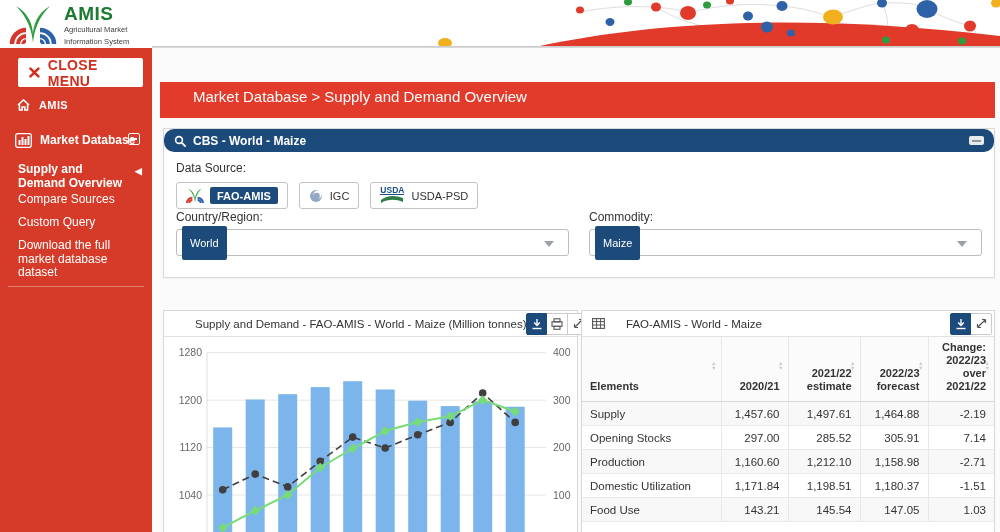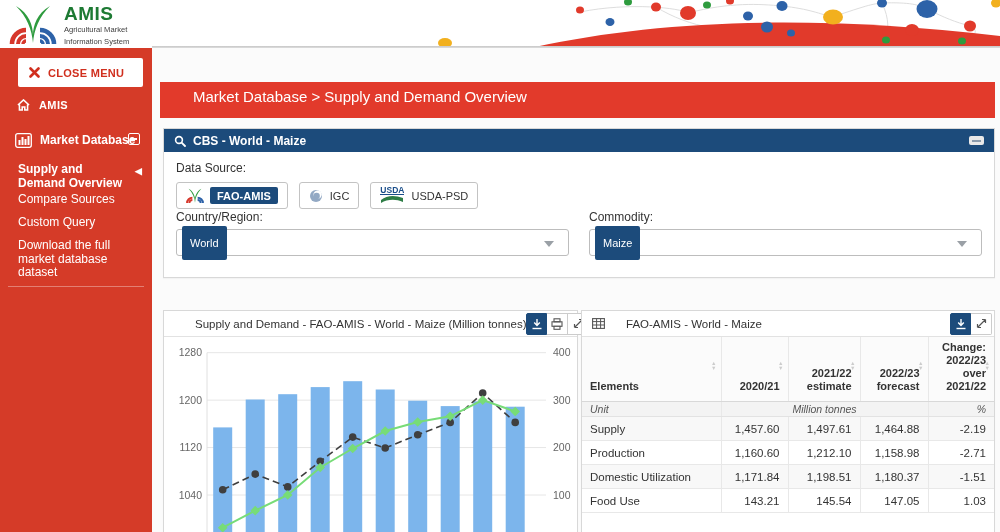--- a/index.html
+++ b/index.html
@@ -13,21 +13,21 @@
   .header-line { left:152px; right:0; top:46px; height:2px; background:linear-gradient(#c7c7c7,#dedede); }
   .logo-wrap { left:8px; top:2px; display:flex; }
   .logo-text { margin-left:6px; padding-top:2px; }
   .logo-name { font-size:19px; font-weight:bold; color:#1d7a33; letter-spacing:.5px; line-height:19px; }
   .logo-tag { font-size:7.6px; color:#3d3d3d; line-height:8.6px; margin-top:3px; }
   .banner { right:0; top:0; }
 
   
   .sidebar { left:0; top:48px; width:152px; height:484px; background:#D53B28; }
   .close-menu { position:absolute; left:18px; top:10px; width:125px; height:29px; background:#fff; border-radius:2px;
-    color:#D02F1E; font-size:11px; font-weight:bold; display:flex; align-items:center; cursor:pointer; letter-spacing:.3px; }
+    color:#D02F1E; font-size:14px; font-weight:bold; display:flex; align-items:center; cursor:pointer; letter-spacing:.3px; }
   .close-menu svg { margin:0 8px 0 11px; }
   .side-item { position:absolute; left:0; width:152px; color:#fff; cursor:pointer; }
   .side-item .lbl { display:block; }
   .amis-item { top:46px; height:22px; display:flex; align-items:center; font-size:11px; font-weight:600; letter-spacing:.4px; }
   .amis-item svg { margin:0 9px 0 17px; }
   .mdb-item { top:80px; height:24px; display:flex; align-items:center; font-size:12px; font-weight:bold; }
   .mdb-item svg { margin:0 8px 0 15px; }
   .mdb-minus { position:absolute; right:12px; top:5px; width:12px; height:12px; border:1.4px solid #fff; border-radius:2px; }
   .mdb-minus::after { content:""; position:absolute; left:2px; right:2px; top:4px; height:1.6px; background:#fff; }
   .sdo-item { top:114px; padding:0 24px 0 18px; font-size:12px; font-weight:bold; line-height:14px; }
@@ -38,21 +38,21 @@
   .dl-item  { top:191px; }
   .side-divider { position:absolute; left:8px; top:238px; width:136px; height:1px; background:rgba(255,255,255,.35); }
 
   
   .main-bg { left:152px; top:48px; width:848px; height:484px; background:#fbfbfb; }
   .breadcrumb { left:160px; top:82px; width:835px; height:36px; background:#E23A2B; color:#fff;
     font-size:15px; line-height:30px; padding-left:33px; }
 
   .panel { background:#fff; border:1px solid #d8d8d8; box-shadow:0 1px 1px rgba(0,0,0,.03); }
   .panel-head-navy { height:23px; background:#1C4B7B; color:#fff; font-size:12px; font-weight:bold;
-    display:flex; align-items:center; padding:0 10px; }
+    display:flex; align-items:center; padding:0 10px;border-radius:10px; }
   .panel-head-navy svg { margin-right:7px; }
   .minus-pill { margin-left:auto; width:15px; height:9px; background:#e9e9e9; border-radius:2px; position:relative; cursor:pointer; }
   .minus-pill::after { content:""; position:absolute; left:3px; right:3px; top:3.5px; height:2px; background:#8b9bac; }
 
   .cbs-panel { left:163px; top:128px; width:832px; height:150px; }
   .cbs-body { padding:9px 12px; }
   .ds-label, .flt-label { font-size:12px; color:#333; }
   .ds-row { display:flex; margin-top:7px; }
   .ds-btn { height:27px; border:1px solid #c3c3c3; border-radius:3px; background:#fff; display:flex; align-items:center;
     padding:0 9px; margin-right:11px; cursor:pointer; font-size:11px; color:#333; }
@@ -379,35 +379,37 @@
             <th><span class="sort"><span>▲</span><span>▼</span></span>2020/21</th>
             <th><span class="sort"><span>▲</span><span>▼</span></span>2021/22
 estimate</th>
             <th><span class="sort"><span>▲</span><span>▼</span></span>2022/23
 forecast</th>
             <th><span class="sort"><span>▲</span><span>▼</span></span>Change:
 2022/23
 over
 2021/22</th>
           </tr>
-          <tr class="unit">
-            <td>Unit</td>
-            <td colspan="3" class="ctr">Million tonnes</td>
-            <td class="num">%</td>
-          </tr>
         </thead>
         <tbody>
           <tr>
             <td class="">Supply</td>
             <td class="num">1,457.60</td>
             <td class="num">1,497.61</td>
             <td class="num">1,464.88</td>
             <td class="num">-2.19</td>
           </tr>
           <tr>
+            <td class="">Opening Stocks</td>
+            <td class="num">297.00</td>
+            <td class="num">285.52</td>
+            <td class="num">305.91</td>
+            <td class="num">7.14</td>
+          </tr>
+          <tr>
             <td class="">Production</td>
             <td class="num">1,160.60</td>
             <td class="num">1,212.10</td>
             <td class="num">1,158.98</td>
             <td class="num">-2.71</td>
           </tr>
           <tr>
             <td class="">Domestic Utilization</td>
             <td class="num">1,171.84</td>
             <td class="num">1,198.51</td>

